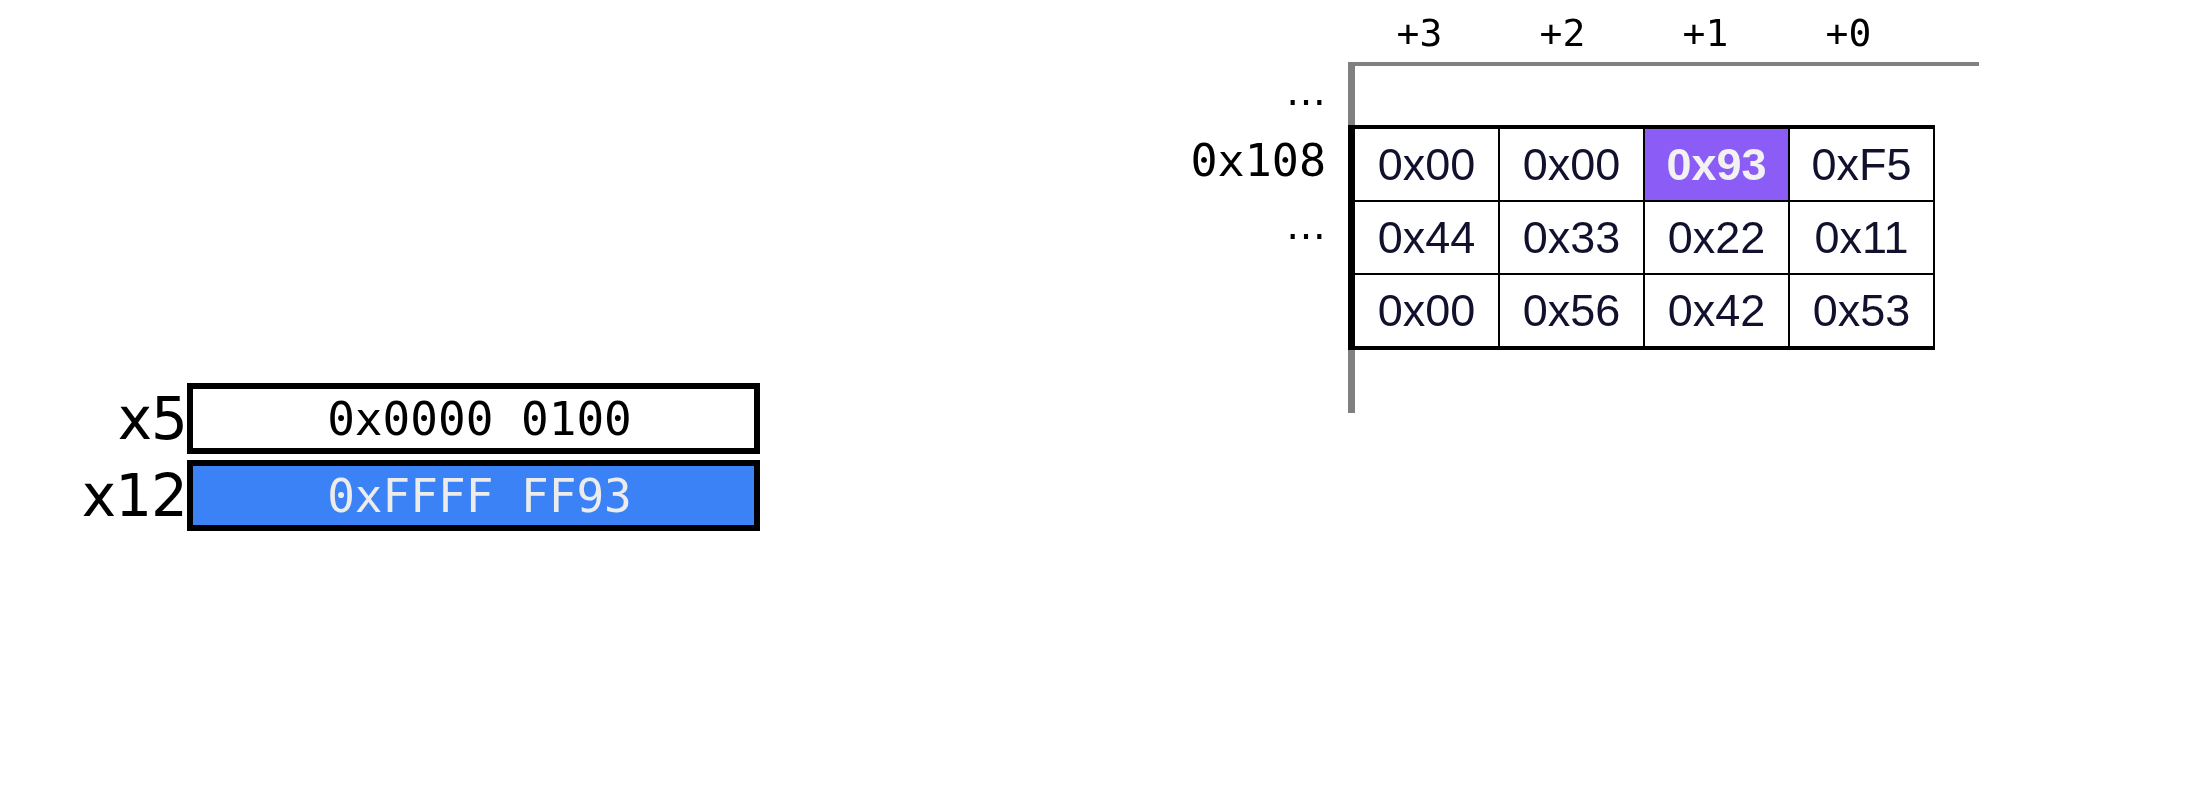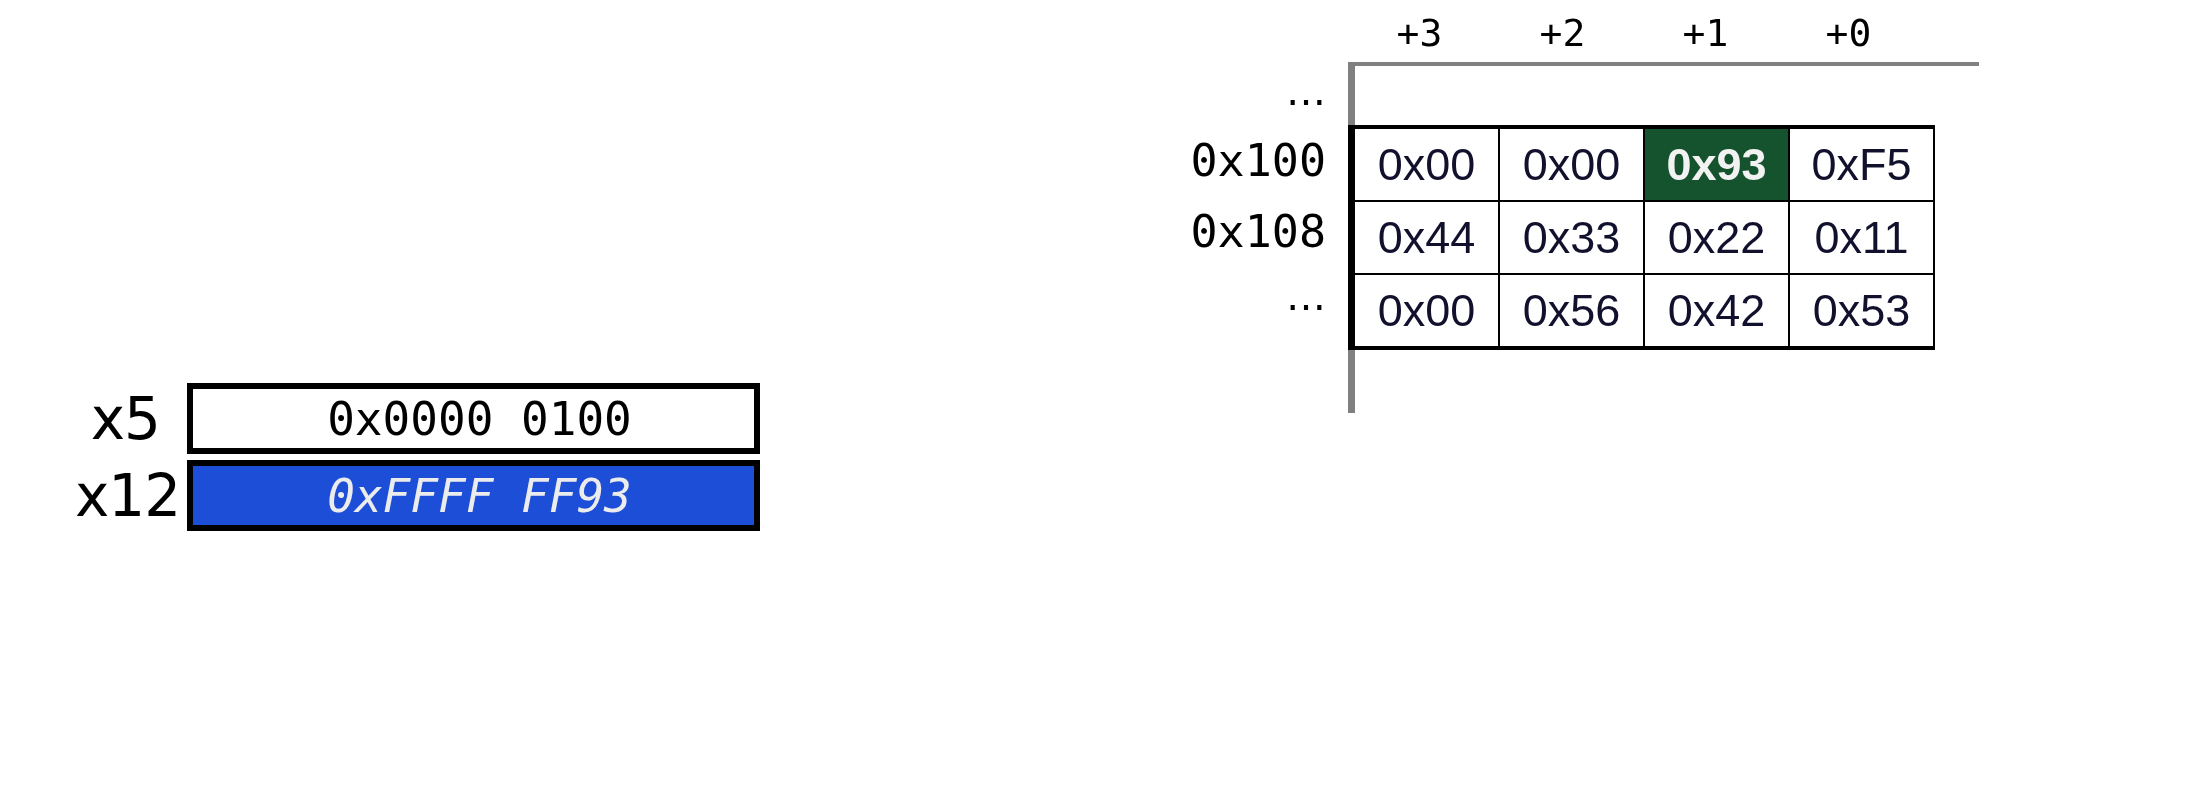--- a/index.html
+++ b/index.html
@@ -28,21 +28,20 @@
     display: flex;
     align-items: center;
     height: 71px;
     margin-bottom: 6px;
   }
   .reg-row:last-child { margin-bottom: 16px; }
 
   .reg-label {
     width: 112px;
     text-align: right;
-    padding-right: 27px;
     box-sizing: border-box;
     font-family: "DejaVu Sans", sans-serif;
     font-size: 58px;
     line-height: 1;
     color: #000000;
     letter-spacing: -1px;
   }
 
   .reg-box {
     flex: 1;
@@ -54,23 +53,22 @@
     align-items: center;
     justify-content: center;
     font-family: "DejaVu Sans Mono", monospace;
     font-size: 46px;
     line-height: 1;
     color: #000000;
     white-space: pre;
     padding-left: 12px;
   }
   .reg-box.highlight {
-    background: #1d4ed8;
+    background: #3b82f6;
     color: #ececec;
-    font-style: italic;
   }
 
   
   #memory-region {
     position: absolute;
     left: 1148px;
     top: 14px;
   }
 
   
@@ -155,21 +153,21 @@
     font-size: 45px;
     line-height: 1;
     color: #11112e;
     background: #ffffff;
     padding: 0;
   }
   table.mem-table tr td:first-child { border-left: 7px solid #000000; }
   table.mem-table tr:first-child td { border-top: 4px solid #000000; }
   table.mem-table tr:last-child td  { border-bottom: 4px solid #000000; }
   table.mem-table td.highlight {
-    background: #14532d;
+    background: #8b5cf6;
     color: #f2f2f2;
     font-weight: bold;
   }
 </style>
 </head>
 <body>
 
 <div id="register-file">
     <div class="reg-row">
       <div class="reg-label">x5</div>
@@ -184,21 +182,20 @@
 <div id="memory-region">
   <div id="mem-col-headers">
       <div class="colhdr">+3</div>
       <div class="colhdr">+2</div>
       <div class="colhdr">+1</div>
       <div class="colhdr">+0</div>
     </div>
   <div class="mem-grid">
     <div class="mem-addr-col" id="mem-addr-col">
         <div class="mem-addr ellipsis">…</div>
-        <div class="mem-addr">0x100</div>
         <div class="mem-addr">0x108</div>
         <div class="mem-addr ellipsis">…</div>
       </div>
     <div class="mem-body">
       <div class="mem-spacer-top"></div>
       <div class="mem-spacer-top-ext"></div>
       <table class="mem-table" id="mem-table">
           <tbody>
             <tr>
               <td>0x00</td>

